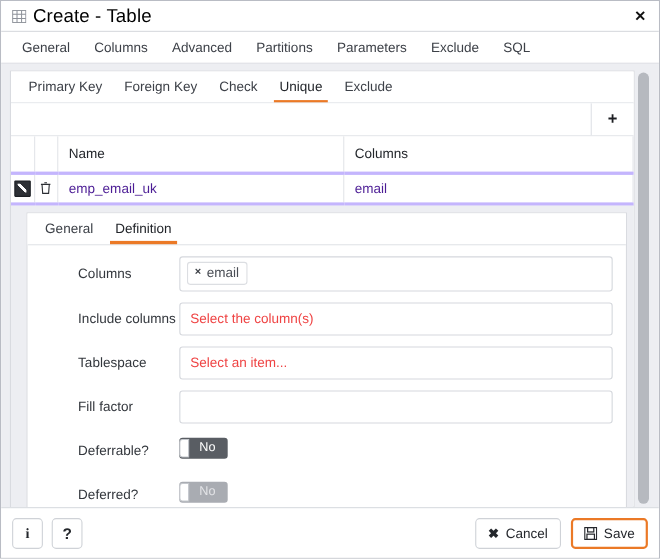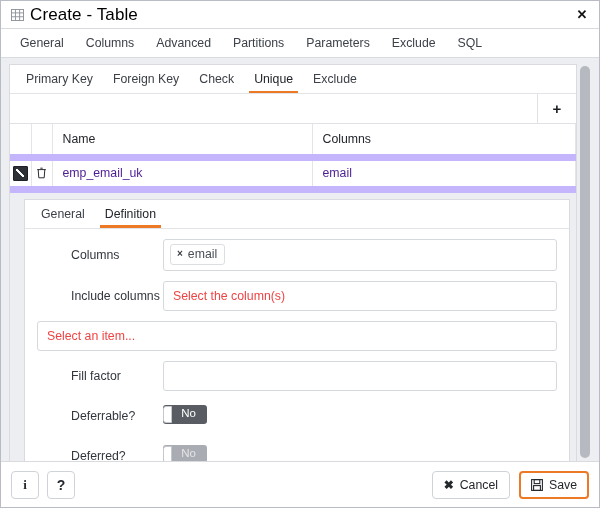--- a/index.html
+++ b/index.html
@@ -157,21 +157,21 @@
   .plus {
     font-size: 15px;
     color: #1c1e22;
     font-weight: bold;
     line-height: 1;
   }
   
   .grid { width: 100%; border-collapse: collapse; table-layout: fixed; }
   .grid th, .grid td {
     border-right: 1px solid #e3e5e9;
-    border-bottom: 7px solid #c4b5fd;
+    border-bottom: 3px solid #c4b5fd;
     font-size: 12.3px;
     text-align: left;
     font-weight: normal;
     box-sizing: border-box;
   }
   .grid th {
     height: 33px;
     padding: 0 10px;
     color: #23262b;
     background: #ffffff;
@@ -464,20 +464,21 @@
             </div>
 
             <div class="frow">
               <div class="flabel">Include columns</div>
               <div class="fctl">
                 <div class="input placeholder">Select the column(s)</div>
               </div>
             </div>
 
             <div class="frow">
+              <div class="flabel">Tablespace</div>
               <div class="fctl">
                 <div class="input placeholder select">Select an item...</div>
               </div>
             </div>
 
             <div class="frow">
               <div class="flabel">Fill factor</div>
               <div class="fctl">
                 <div class="input"></div>
               </div>

